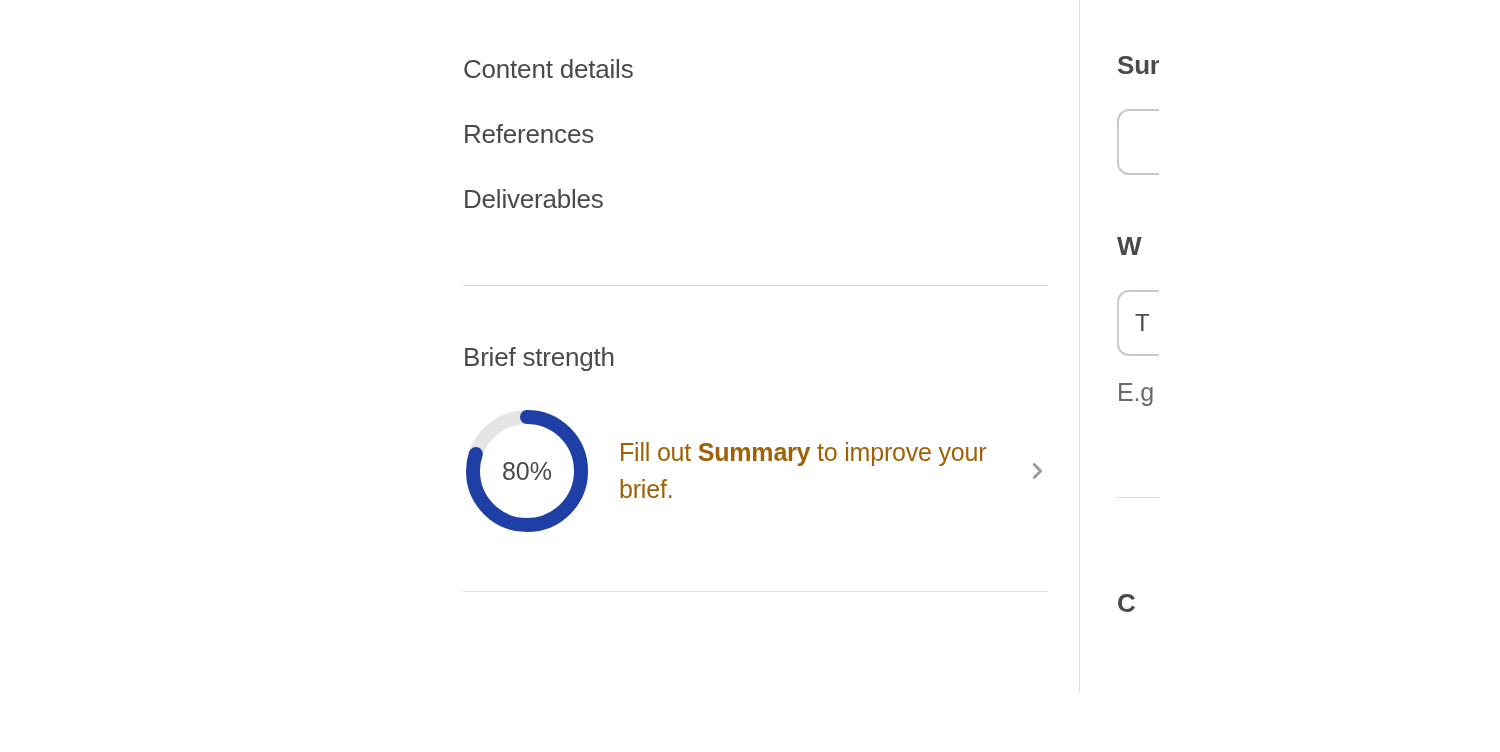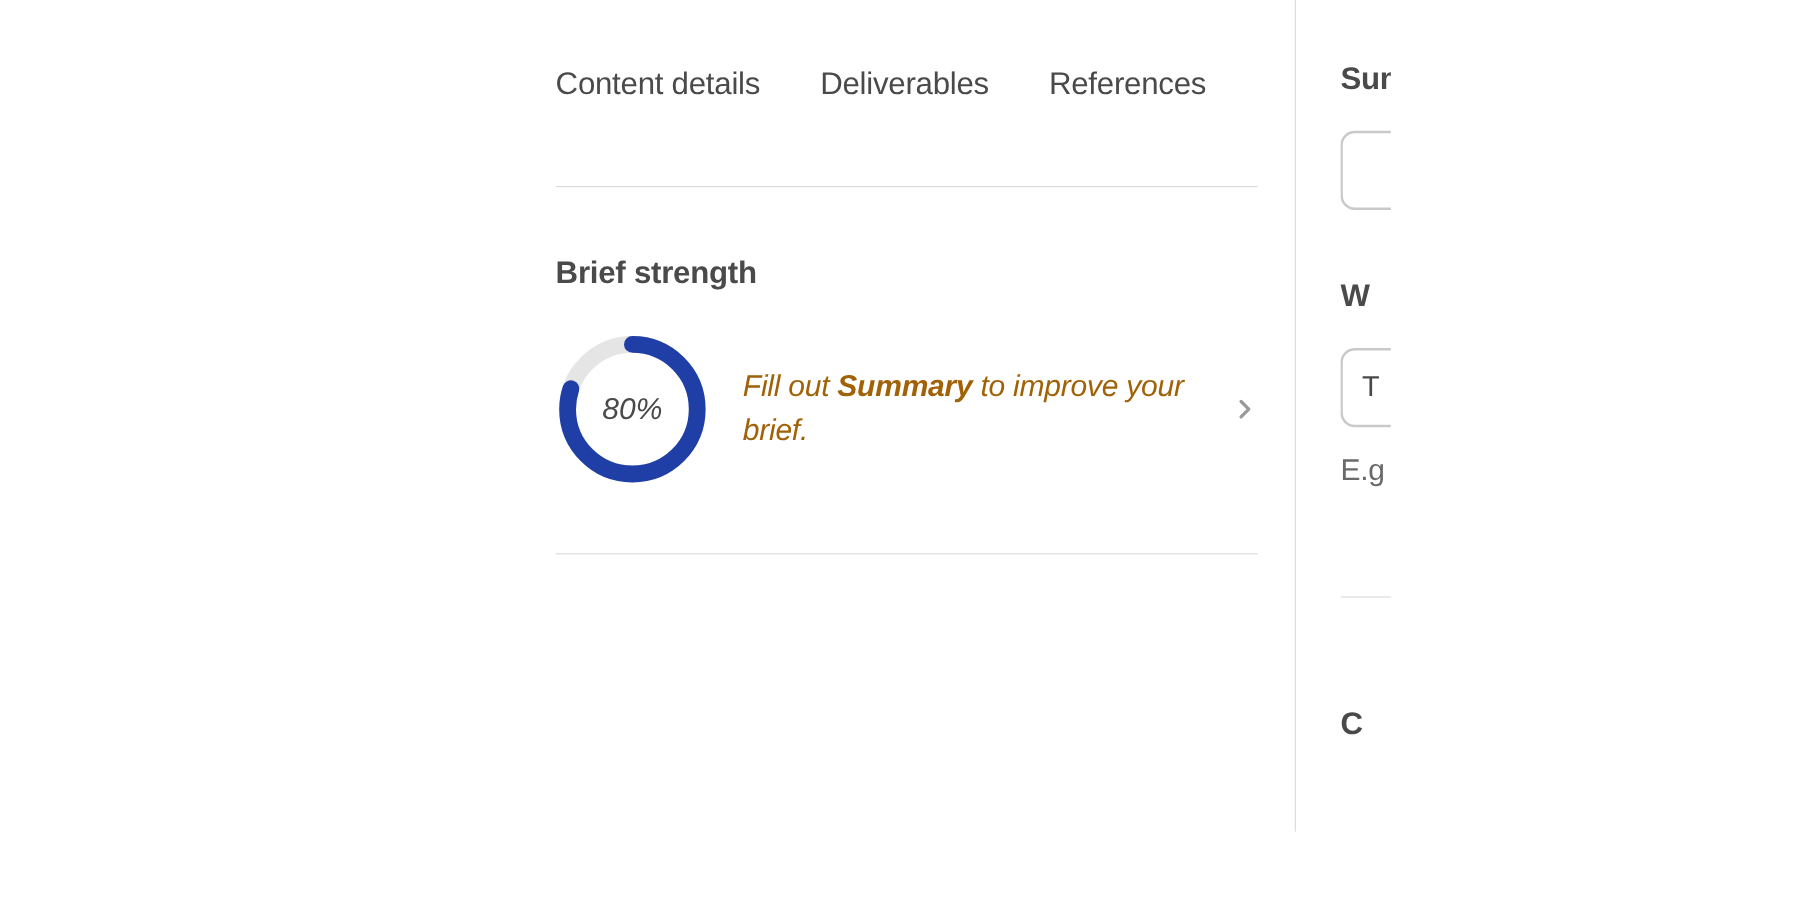--- a/index.html
+++ b/index.html
@@ -18,51 +18,50 @@
   }
   
   .left-col {
     position: absolute;
     left: 463px;
     top: 0;
     width: 585px;
   }
   .nav-list {
     display: flex;
-    flex-direction: row;
-    gap: 50px;
+    flex-direction: column;
+    gap: 34px;
     padding-top: 54px;
   }
   .nav-item {
     font-size: 26px;
     color: #4a4a4a;
     cursor: pointer;
     letter-spacing: -0.2px;
   }
   .divider {
     height: 1px;
     background: #dcdcdc;
     margin-top: 70px;
     width: 100%;
   }
   .brief-section {
     padding-top: 56px;
   }
   .brief-heading {
     font-size: 26px;
-    font-weight: 700;
+    font-weight: 400;
     color: #4a4a4a;
     letter-spacing: -0.2px;
   }
   .strength-row {
     display: flex;
     align-items: center;
     margin-top: 34px;
     cursor: pointer;
-    font-style: italic;
   }
   .progress-wrap {
     position: relative;
     width: 128px;
     height: 128px;
     flex: 0 0 auto;
   }
   .progress-wrap svg {
     transform: rotate(-90deg);
   }
@@ -167,22 +166,22 @@
   }
   .r-top { padding-top: 50px; }
 </style>
 </head>
 <body>
 
 <div class="viewport">
   <div class="left-col">
     <div class="nav-list">
       <div class="nav-item">Content details</div>
+      <div class="nav-item">References</div>
       <div class="nav-item">Deliverables</div>
-      <div class="nav-item">References</div>
     </div>
     <div class="divider"></div>
     <div class="brief-section">
       <div class="brief-heading">Brief strength</div>
       <div class="strength-row">
         <div class="progress-wrap">
           <svg width="128" height="128" viewBox="0 0 128 128">
             <circle class="progress-bg" cx="64" cy="64" r="54" fill="none" stroke-width="14"></circle>
             <circle id="progress-fg" class="progress-fg" cx="64" cy="64" r="54" fill="none" stroke-width="14" stroke-dasharray="339.292" stroke-dashoffset="67.858"></circle>
           </svg>

